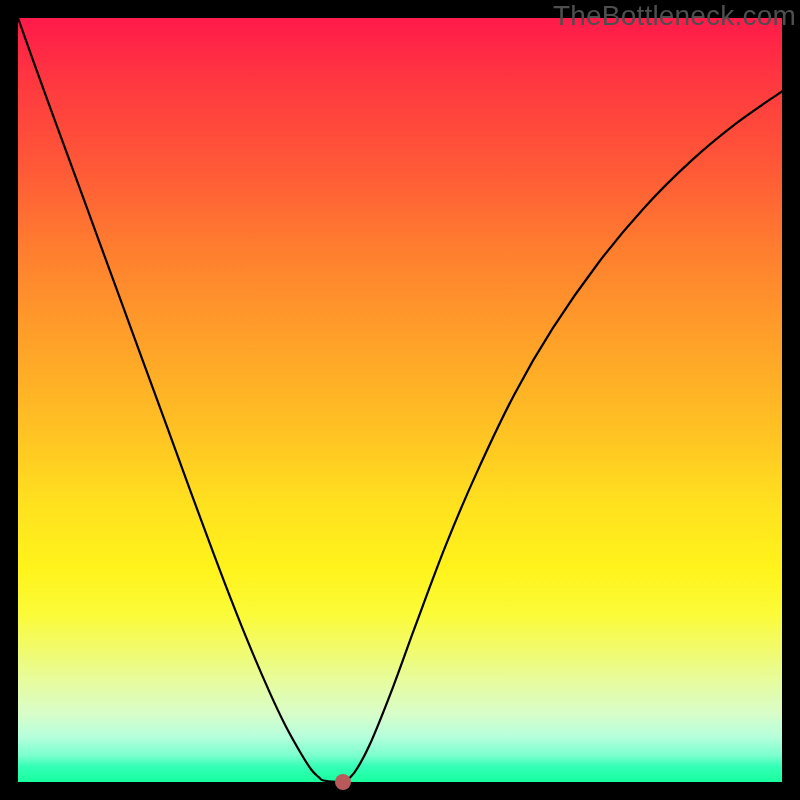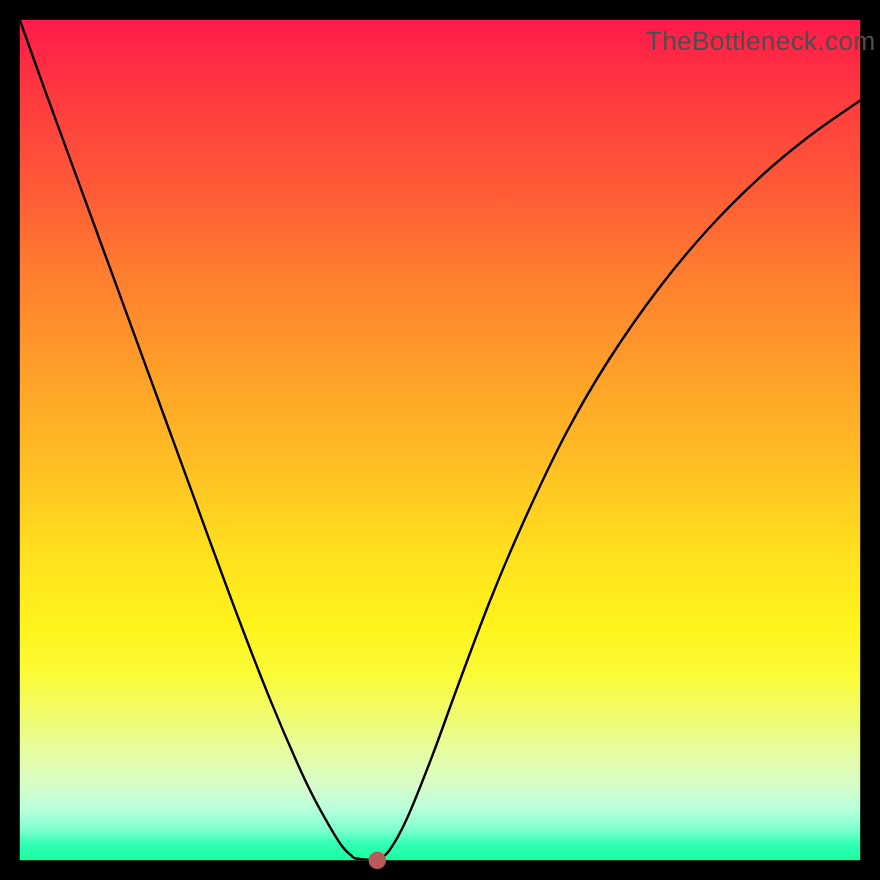--- a/index.html
+++ b/index.html
@@ -48,25 +48,24 @@
     top: 0;
     width: 764px;
     height: 764px;
     display: block;
   }
   .watermark {
     position: absolute;
     top: 0px;
     right: 4px;
     color: #4e4e4e;
-    font-size: 24px;
+    font-size: 28px;
     font-weight: 500;
     letter-spacing: 0.2px;
     user-select: none;
-    margin-top: 24px;
   }
   .dot {
     position: absolute;
     width: 16px;
     height: 16px;
     border-radius: 50%;
     background: #b85a5a;
     transform: translate(-50%, -50%);
   }
 </style>

